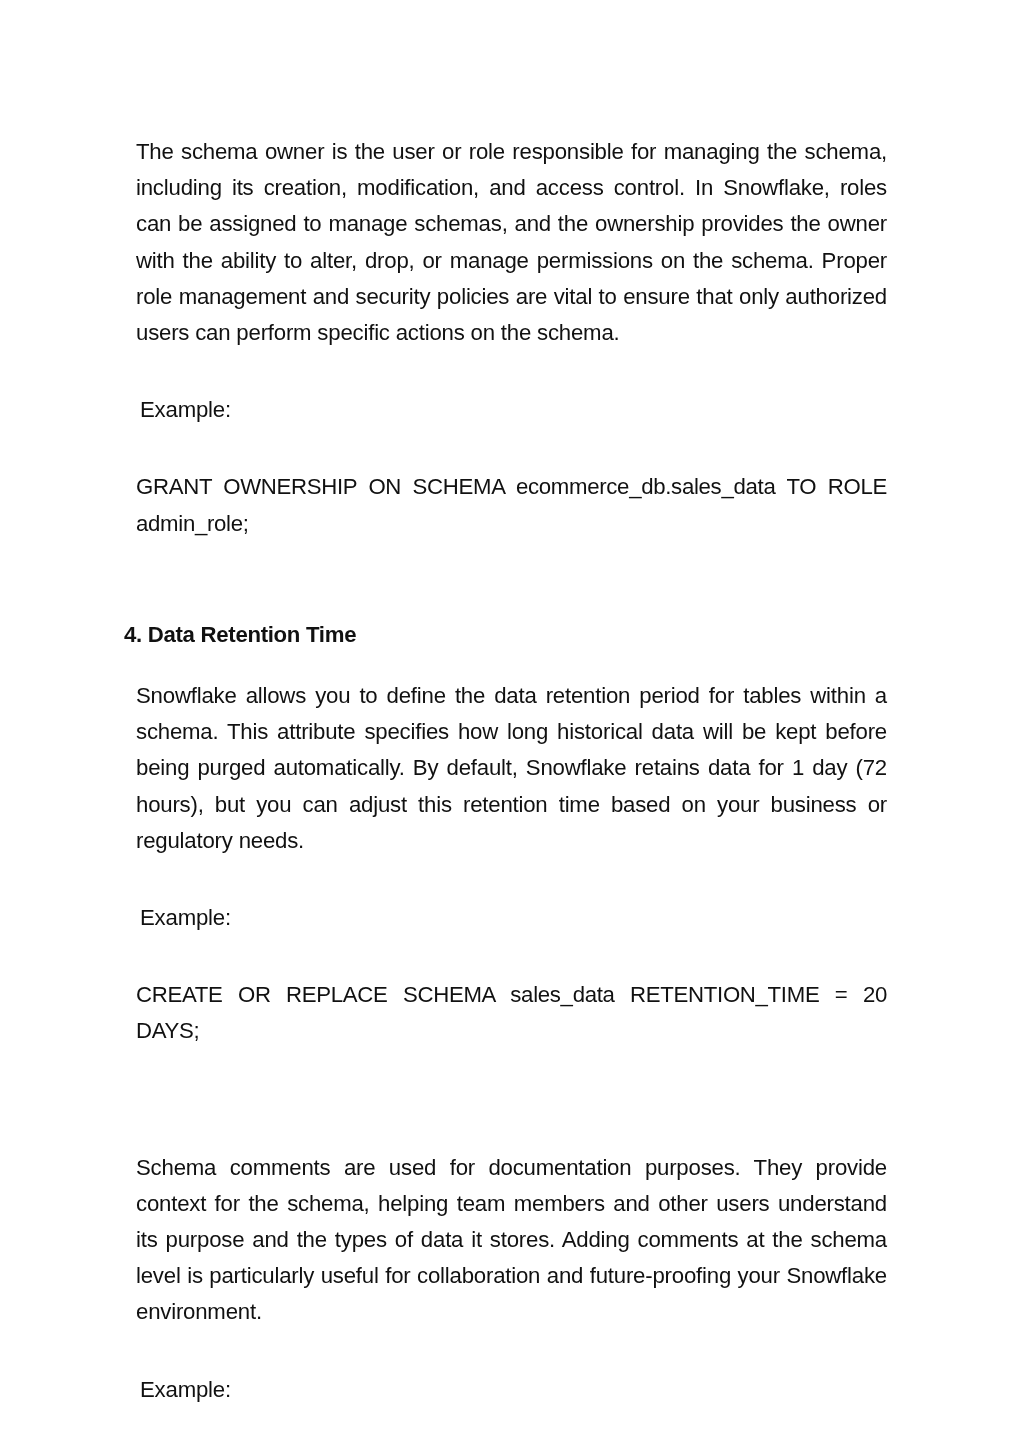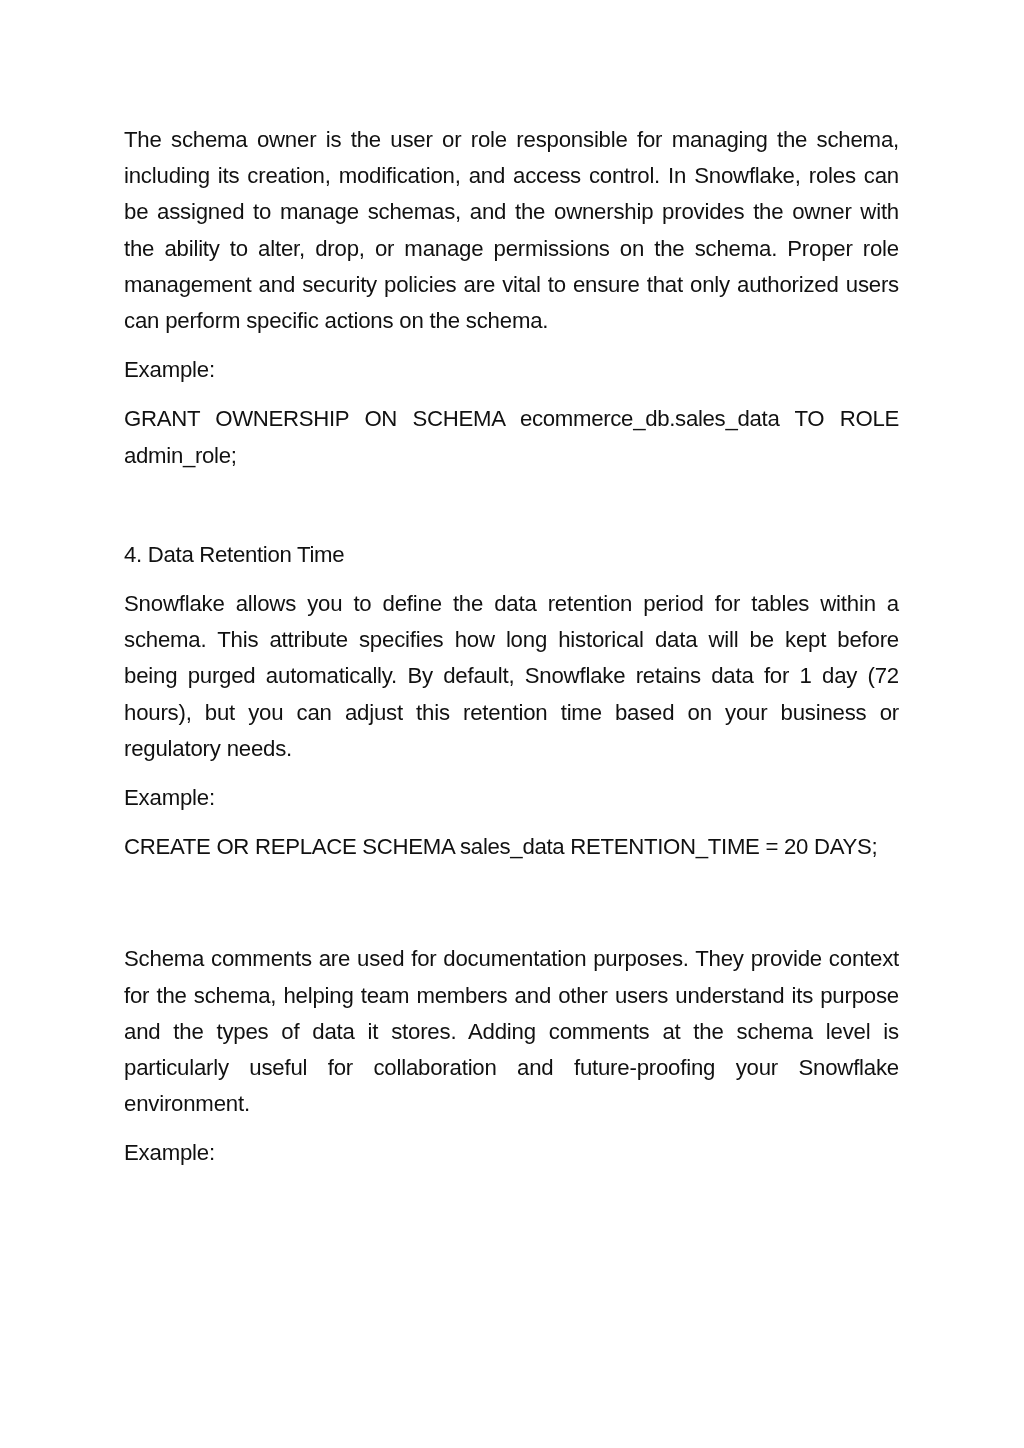--- a/index.html
+++ b/index.html
@@ -17,41 +17,41 @@
     }
     .page {
       position: absolute;
       left: 124px;
       top: 122px;
       width: 775px;
     }
     .para {
       font-size: 22.2px;
       line-height: 36.2px;
-      margin: 0;
+      margin: 12px;
       text-align: justify;
       letter-spacing: -0.2px;
     }
     .label {
       font-size: 22.2px;
       line-height: 36.2px;
-      margin: 0;
+      margin: 16px;
       letter-spacing: -0.2px;
     }
     .code {
       font-size: 22.2px;
       line-height: 36.2px;
-      margin: 0;
+      margin: 12px;
       text-align: justify;
       letter-spacing: -0.3px;
     }
     .heading {
       font-size: 22.2px;
       line-height: 36.2px;
-      font-weight: normal;
+      font-weight: bold;
       margin: 0;
       letter-spacing: -0.3px;
     }
     .gap-sm { height: 13px; }
     .gap-lg { height: 63px; }
   </style>
 </head>
 <body>
 
 <div class="page">

